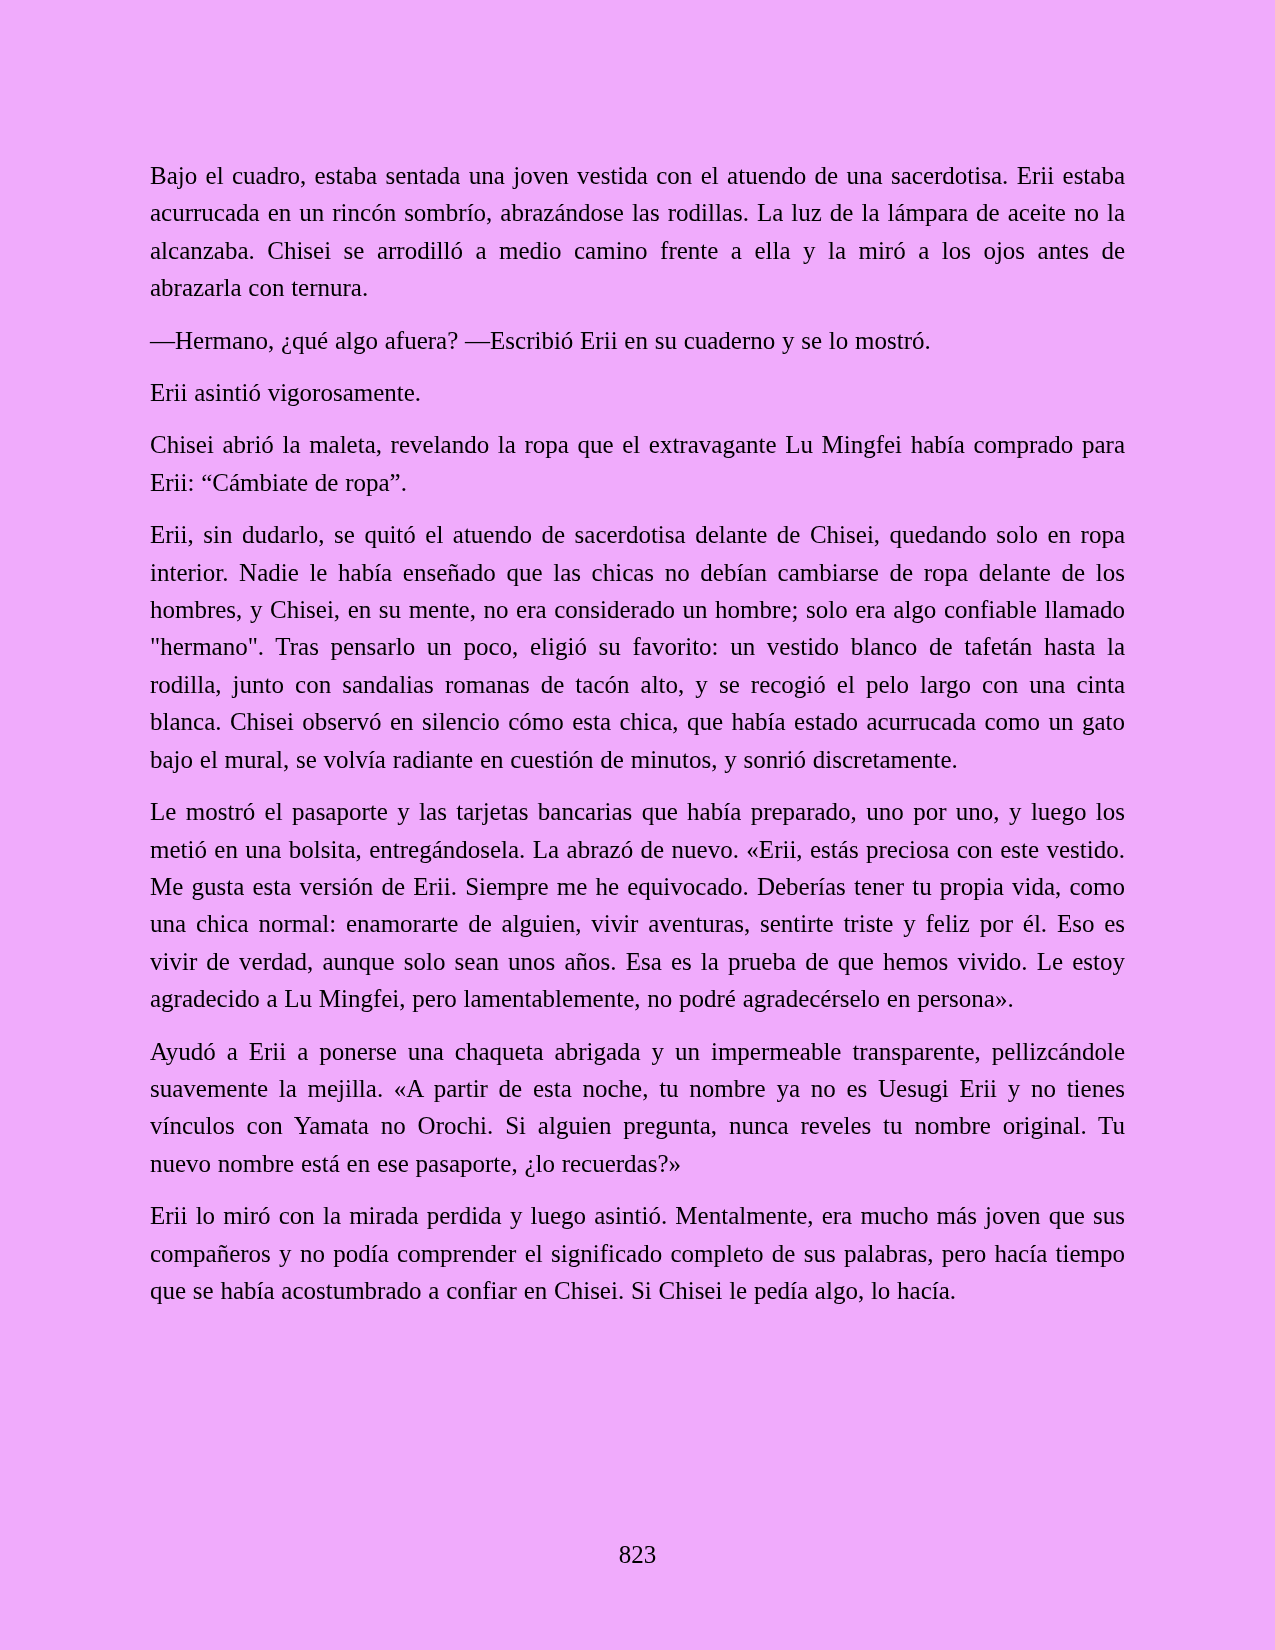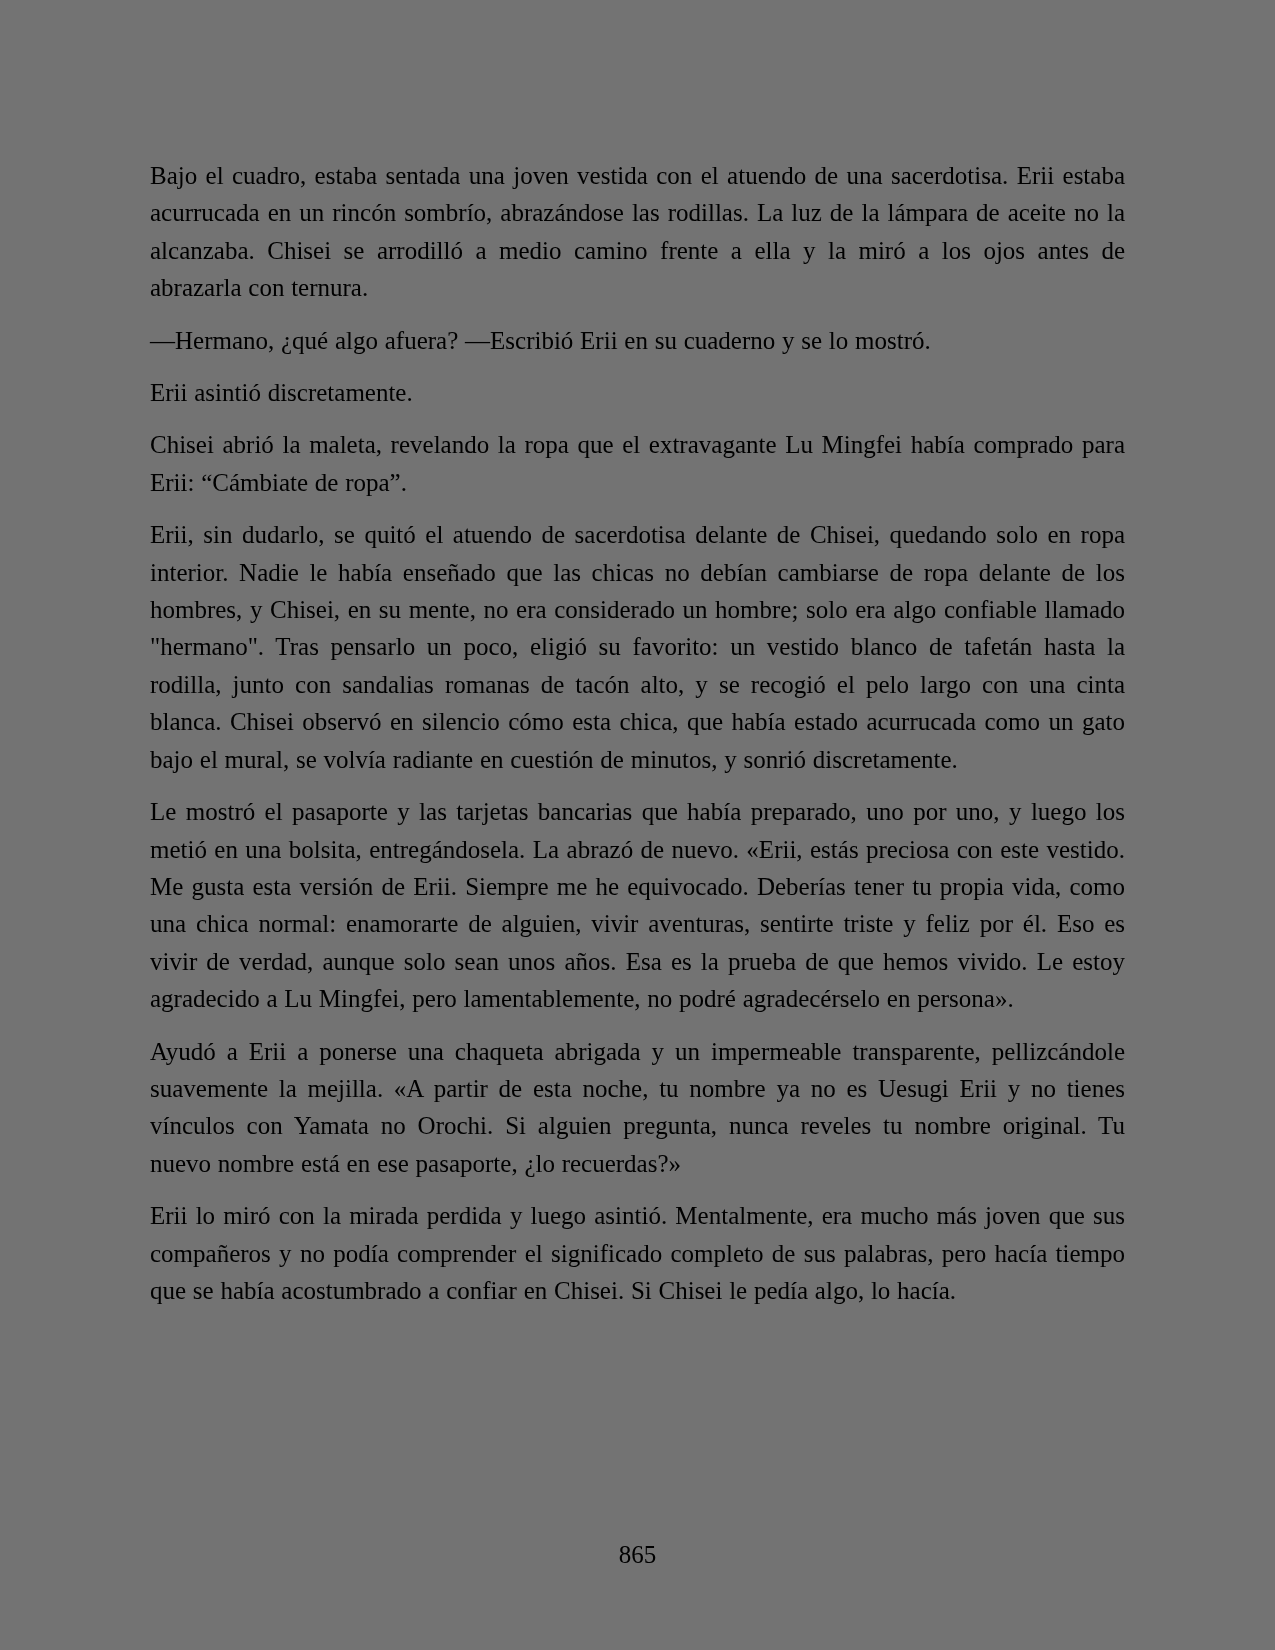--- a/index.html
+++ b/index.html
@@ -12,21 +12,21 @@
       height: 1650px;
       position: relative;
       overflow: hidden;
     }
     .page {
       position: absolute;
       left: 0;
       top: 0;
       width: 1275px;
       height: 1650px;
-      background: #737373;
+      background: #f0abfc;
       color: #000000;
     }
     .content {
       position: absolute;
       left: 150px;
       top: 157px;
       width: 975px;
     }
     .body-par {
       font-family: "Liberation Serif", "DejaVu Serif", serif;
@@ -51,23 +51,23 @@
       color: #000000;
     }
   </style>
 </head>
 <body>
 
 <div class="page">
   <div class="content">
     <p class="body-par">Bajo el cuadro, estaba sentada una joven vestida con el atuendo de una sacerdotisa. Erii estaba acurrucada en un rincón sombrío, abrazándose las rodillas. La luz de la lámpara de aceite no la alcanzaba. Chisei se arrodilló a medio camino frente a ella y la miró a los ojos antes de abrazarla con ternura.</p>
     <p class="body-par">—Hermano, ¿qué algo afuera? —Escribió Erii en su cuaderno y se lo mostró.</p>
-    <p class="body-par">Erii asintió discretamente.</p>
+    <p class="body-par">Erii asintió vigorosamente.</p>
     <p class="body-par">Chisei abrió la maleta, revelando la ropa que el extravagante Lu Mingfei había comprado para Erii: “Cámbiate de ropa”.</p>
     <p class="body-par">Erii, sin dudarlo, se quitó el atuendo de sacerdotisa delante de Chisei, quedando solo en ropa interior. Nadie le había enseñado que las chicas no debían cambiarse de ropa delante de los hombres, y Chisei, en su mente, no era considerado un hombre; solo era algo confiable llamado "hermano". Tras pensarlo un poco, eligió su favorito: un vestido blanco de tafetán hasta la rodilla, junto con sandalias romanas de tacón alto, y se recogió el pelo largo con una cinta blanca. Chisei observó en silencio cómo esta chica, que había estado acurrucada como un gato bajo el mural, se volvía radiante en cuestión de minutos, y sonrió discretamente.</p>
     <p class="body-par">Le mostró el pasaporte y las tarjetas bancarias que había preparado, uno por uno, y luego los metió en una bolsita, entregándosela. La abrazó de nuevo. «Erii, estás preciosa con este vestido. Me gusta esta versión de Erii. Siempre me he equivocado. Deberías tener tu propia vida, como una chica normal: enamorarte de alguien, vivir aventuras, sentirte triste y feliz por él. Eso es vivir de verdad, aunque solo sean unos años. Esa es la prueba de que hemos vivido. Le estoy agradecido a Lu Mingfei, pero lamentablemente, no podré agradecérselo en persona».</p>
     <p class="body-par">Ayudó a Erii a ponerse una chaqueta abrigada y un impermeable transparente, pellizcándole suavemente la mejilla. «A partir de esta noche, tu nombre ya no es Uesugi Erii y no tienes vínculos con Yamata no Orochi. Si alguien pregunta, nunca reveles tu nombre original. Tu nuevo nombre está en ese pasaporte, ¿lo recuerdas?»</p>
     <p class="body-par">Erii lo miró con la mirada perdida y luego asintió. Mentalmente, era mucho más joven que sus compañeros y no podía comprender el significado completo de sus palabras, pero hacía tiempo que se había acostumbrado a confiar en Chisei. Si Chisei le pedía algo, lo hacía.</p>
   </div>
   <div class="footer">
-    <span class="page-number">865</span>
+    <span class="page-number">823</span>
   </div>
 </div>
 
 </body></html>

